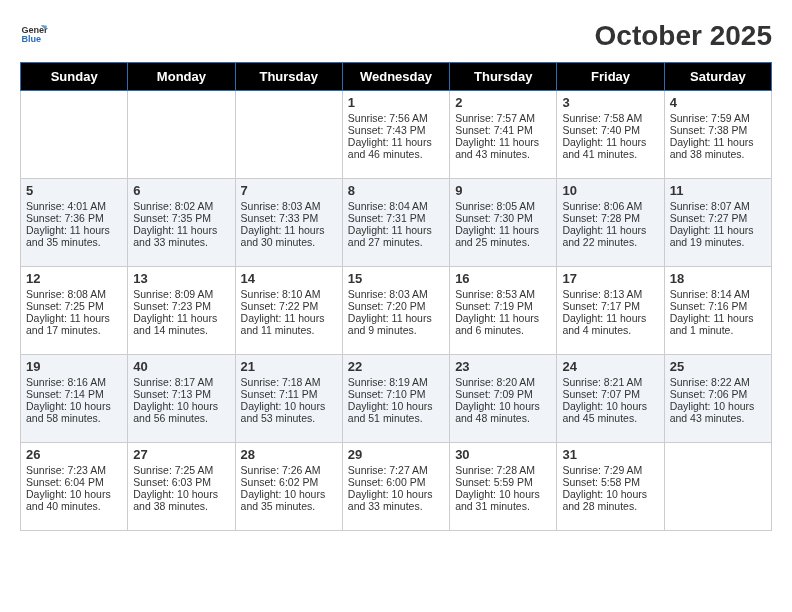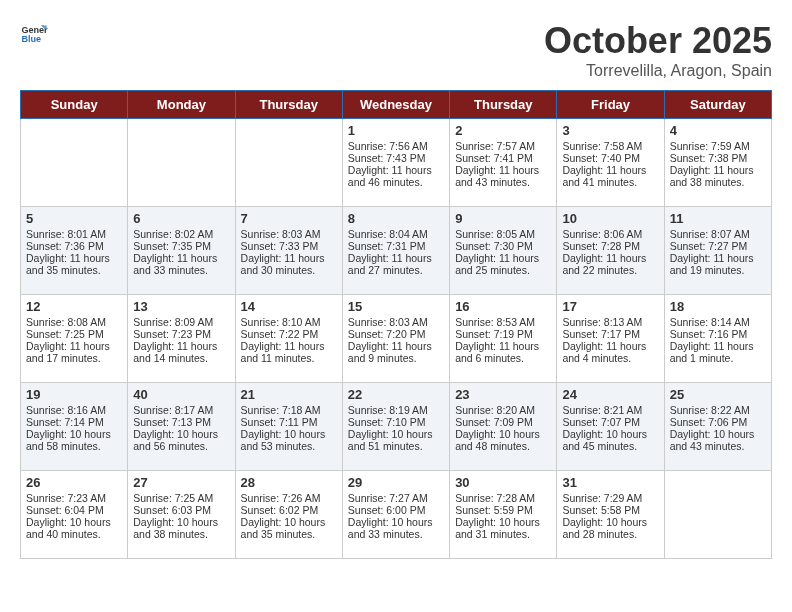--- a/index.html
+++ b/index.html
@@ -22,35 +22,35 @@
       gap: 4px;
     }
     .logo-icon {
       width: 28px;
       height: 28px;
     }
     .title-block {
       text-align: right;
     }
     .month-title {
-      font-size: 36px;
+      font-size: 28px;
       font-weight: bold;
       color: #333;
     }
     .location-title {
       font-size: 16px;
       color: #555;
     }
     table {
       width: 100%;
       border-collapse: collapse;
       table-layout: fixed;
     }
     th {
-      background-color: #7f1d1d;
+      background-color: #000000;
       color: #fff;
       font-size: 13px;
       font-weight: bold;
       padding: 6px 4px;
       text-align: center;
       border: 1px solid #2a6db5;
     }
     td {
       border: 1px solid #ccc;
       vertical-align: top;
@@ -83,21 +83,20 @@
   <div class="logo">
     <svg class="logo-icon" viewBox="0 0 40 40">
       <text x="2" y="18" font-size="13" font-weight="bold" fill="#333">General</text>
       <text x="2" y="32" font-size="13" font-weight="bold" fill="#2a6db5">Blue</text>
       <polygon points="30,8 38,14 34,8" fill="#2a6db5"></polygon>
       <polygon points="30,8 38,8 38,14" fill="#5a9fd4"></polygon>
     </svg>
   </div>
   <div class="title-block">
     <div class="month-title">October 2025</div>
-    <div class="location-title">Torrevelilla, Aragon, Spain</div>
   </div>
 </div>
 
 <table>
   <thead>
     <tr>
     <th>Sunday</th>
         <th>Monday</th>
         <th>Thursday</th>
         <th>Wednesday</th>
@@ -136,21 +135,21 @@
           <span class="day-number">4</span>
           <div>Sunrise: 7:59 AM</div>
           <div>Sunset: 7:38 PM</div>
           <div>Daylight: 11 hours</div>
           <div>and 38 minutes.</div>
         </td>
       </tr>
       <tr class="row-alt">
         <td>
           <span class="day-number">5</span>
-          <div>Sunrise: 8:01 AM</div>
+          <div>Sunrise: 4:01 AM</div>
           <div>Sunset: 7:36 PM</div>
           <div>Daylight: 11 hours</div>
           <div>and 35 minutes.</div>
         </td>
         <td>
           <span class="day-number">6</span>
           <div>Sunrise: 8:02 AM</div>
           <div>Sunset: 7:35 PM</div>
           <div>Daylight: 11 hours</div>
           <div>and 33 minutes.</div>

